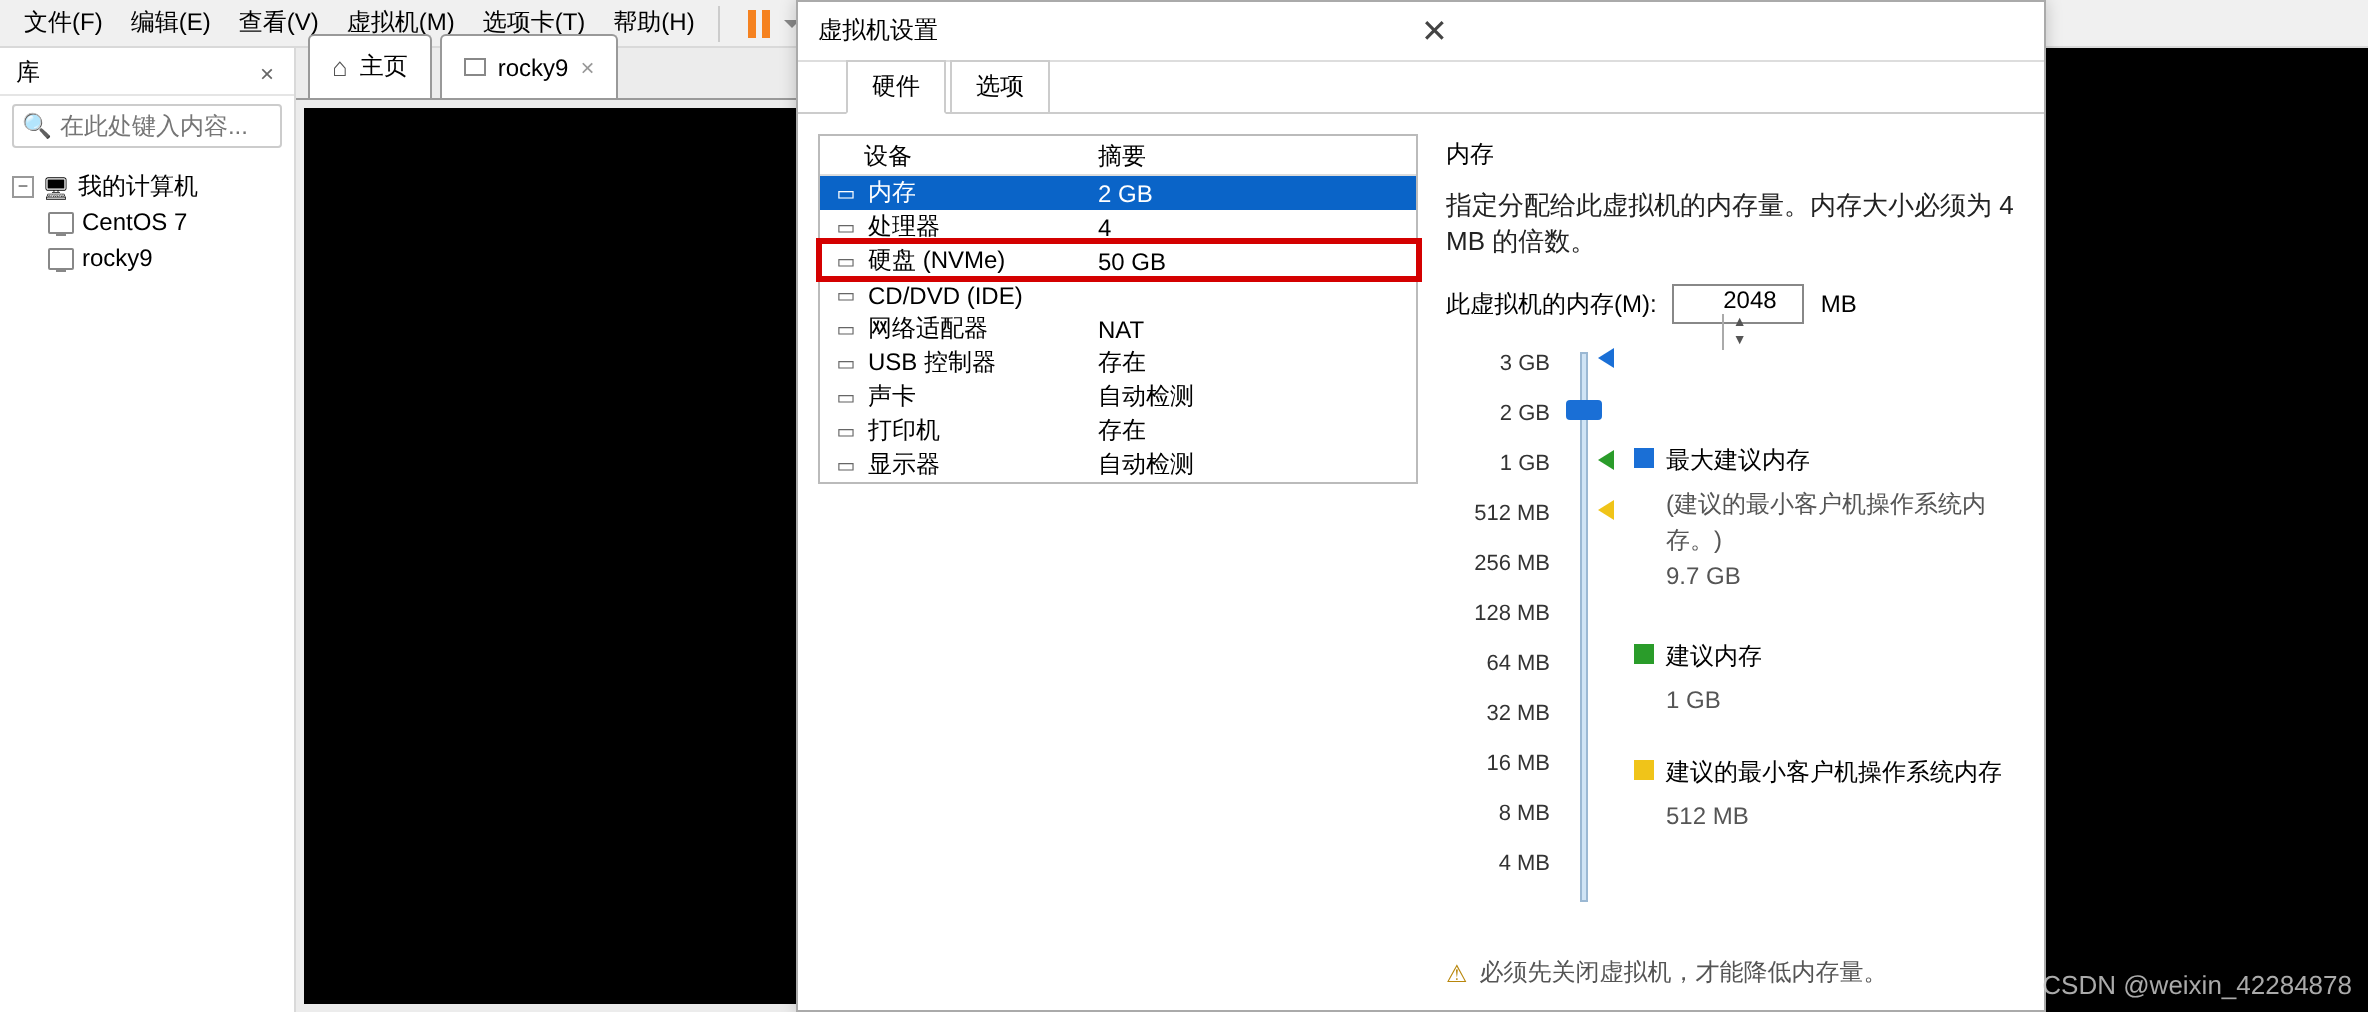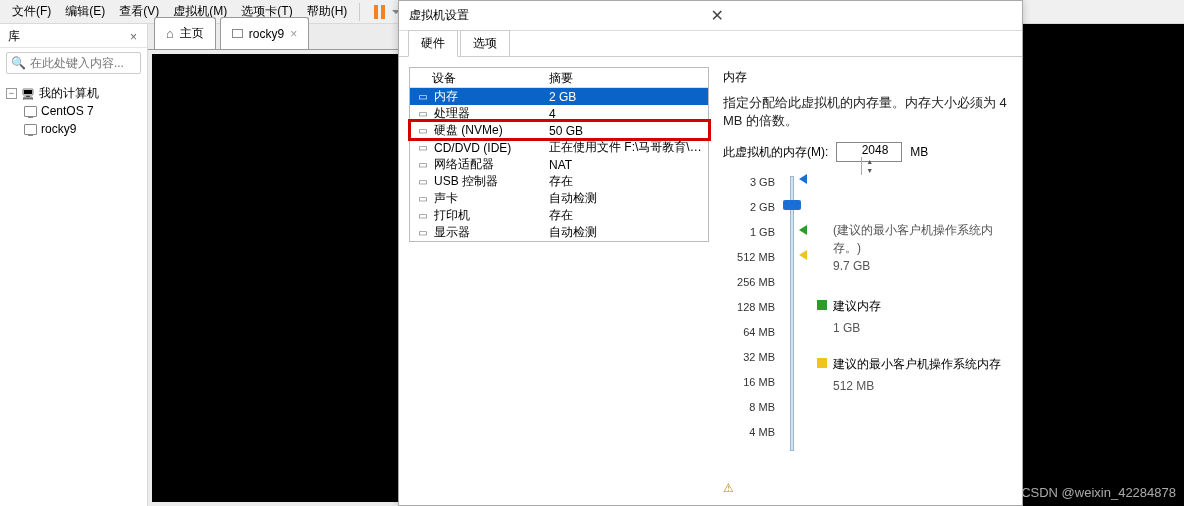--- a/index.html
+++ b/index.html
@@ -42,21 +42,21 @@
 .home-ico::before { content:"⌂"; color:#555; font-size:13px; }
 .vm-tab-ico { width:11px; height:9px; border:1px solid #888; display:inline-block; }
 .canvas { position:absolute; top:26px; left:0; right:0; bottom:0; background:#ececec; padding:4px; }
 .black { width:100%; height:100%; background:#000; }
 
 
 .dialog { position:absolute; left:398px; top:0; width:625px; height:506px; background:#fff; border:1px solid #aaa; box-shadow:0 0 8px rgba(0,0,0,.2); display:flex; flex-direction:column; }
 .dlg-title { height:30px; display:flex; align-items:center; padding:0 10px; border-bottom:1px solid #ddd; }
 .dlg-title span { flex:1; }
 .dlg-close { font-family:Arial; font-size:16px; color:#444; cursor:pointer; padding:2px 6px; }
-.dlg-tabs { height:26px; display:flex; align-items:flex-end; border-bottom:1px solid #ccc; padding-left:9px; }
+.dlg-tabs { height:26px; display:flex; align-items:flex-end; border-bottom:1px solid #ccc; padding-left:24px; }
 .dlg-tab { padding:4px 12px; border:1px solid #ccc; border-bottom:none; background:#fff; margin-right:2px; cursor:pointer; }
 .dlg-tab.active { border-bottom:1px solid #fff; position:relative; top:1px; }
 .dlg-body { flex:1; display:flex; padding:10px; gap:10px; overflow:hidden;justify-content:flex-end; }
 
 .hw-panel { width:300px; border:1px solid #bbb; }
 .hw-head { display:flex; height:20px; background:#fff; border-bottom:1px solid #ddd; }
 .hw-head div:first-child { width:135px; padding-left:22px; }
 .hw-head div { padding:2px 4px; }
 .hw-row { display:flex; height:17px; align-items:center; }
 .hw-row.sel { background:#0a64c8; color:#fff; }
@@ -203,21 +203,20 @@
                   <span class="hw-ico">▭</span>
                   <span>硬盘 (NVMe)</span>
                 </div>
                 <div class="c2">50 GB</div>
               </div>
               <div class="hw-row">
                 <div class="c1">
                   <span class="hw-ico">▭</span>
                   <span>CD/DVD (IDE)</span>
                 </div>
-                <div class="c2">正在使用文件 F:\马哥教育\R...</div>
               </div>
               <div class="hw-row">
                 <div class="c1">
                   <span class="hw-ico">▭</span>
                   <span>网络适配器</span>
                 </div>
                 <div class="c2">NAT</div>
               </div>
               <div class="hw-row">
                 <div class="c1">
@@ -284,38 +283,43 @@
           <div class="slider-track">
             <div class="track-line">
               <span class="marker blue" style="top:-3px;left:8px;border-left:none;border-right:8px solid #1a6fd6;"></span>
               <span class="thumb" style="top:23px;"></span>
               <span class="marker green" style="top:48px;left:8px;border-left:none;border-right:8px solid #2a9c2a;"></span>
               <span class="marker yellow" style="top:73px;left:8px;border-left:none;border-right:8px solid #f0c419;"></span>
             </div>
           </div>
           <div class="legend">
             <div style="height:45px;"></div>
+            <div class="lg">
+                <span class="sq b"></span>
+                <span>最大建议内存</span>
+              </div>
             <div class="sub">(建议的最小客户机操作系统内存。)</div>
             <div class="sub">9.7 GB</div>
             <div style="height:22px;"></div>
             <div class="lg">
                 <span class="sq g"></span>
                 <span>建议内存</span>
               </div>
             <div class="sub">1 GB</div>
             <div style="height:18px;"></div>
             <div class="lg">
                 <span class="sq y"></span>
                 <span>建议的最小客户机操作系统内存</span>
               </div>
             <div class="sub">512 MB</div>
           </div>
         </div>
 
         <div class="shutdown-note">
           <span class="warn-ico"></span>
+          <span>必须先关闭虚拟机，才能降低内存量。</span>
         </div>
       </div>
     </div>
   </div>
 
   <div class="watermark">CSDN @weixin_42284878</div>
 </div>
 
 </body></html>

